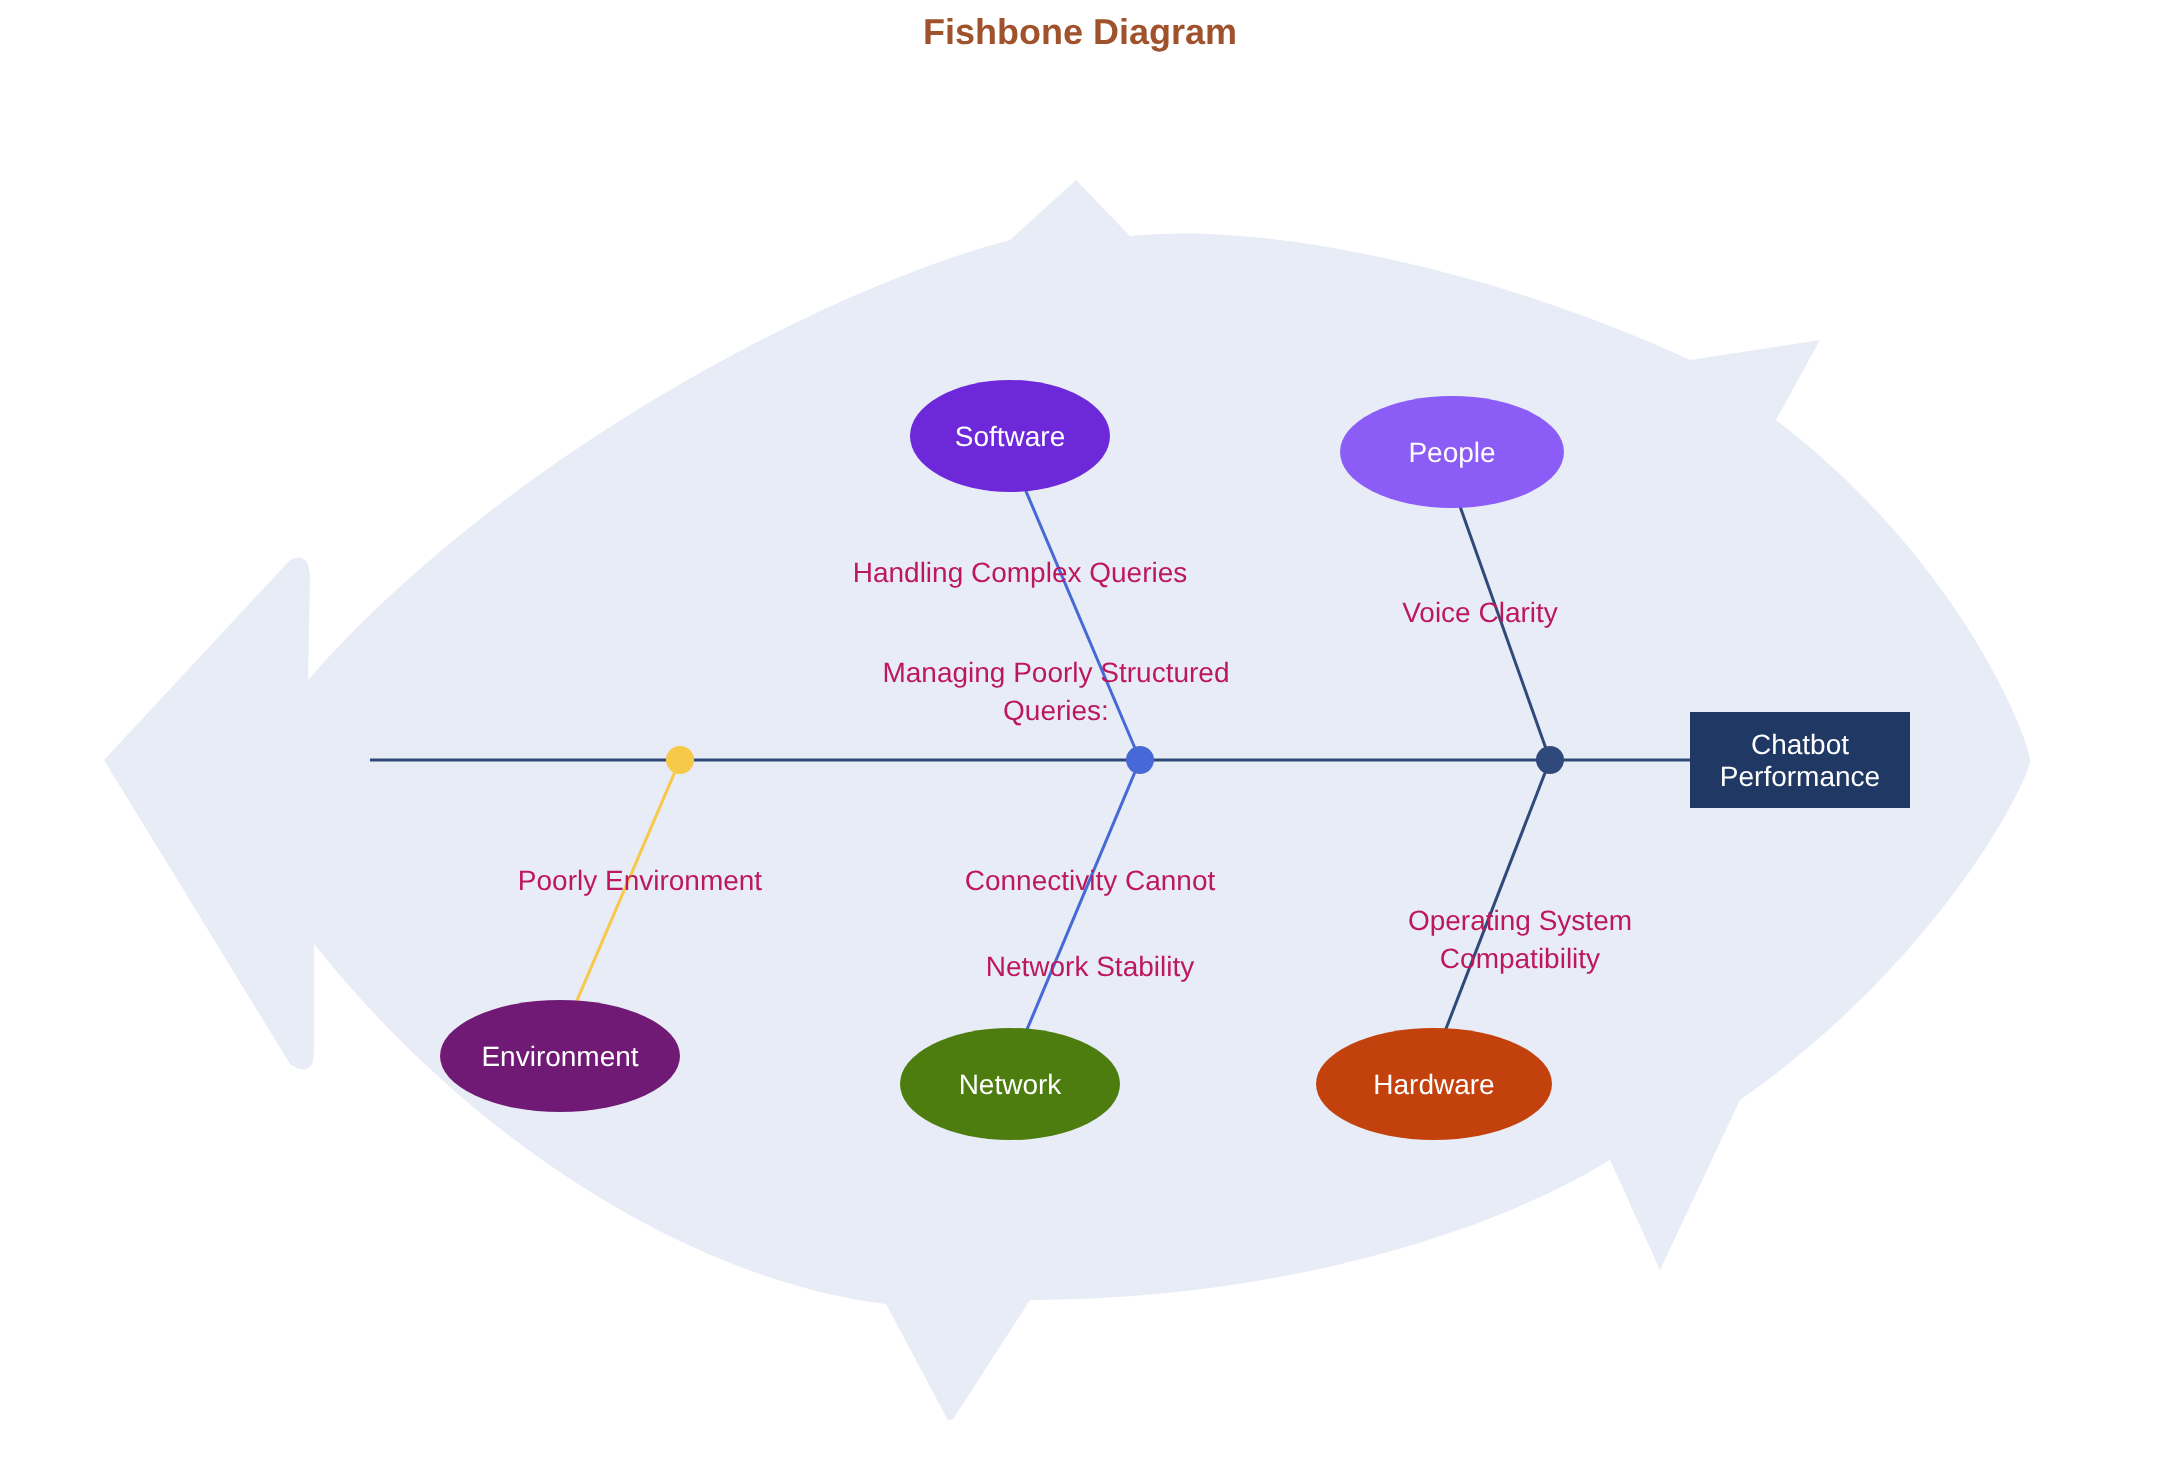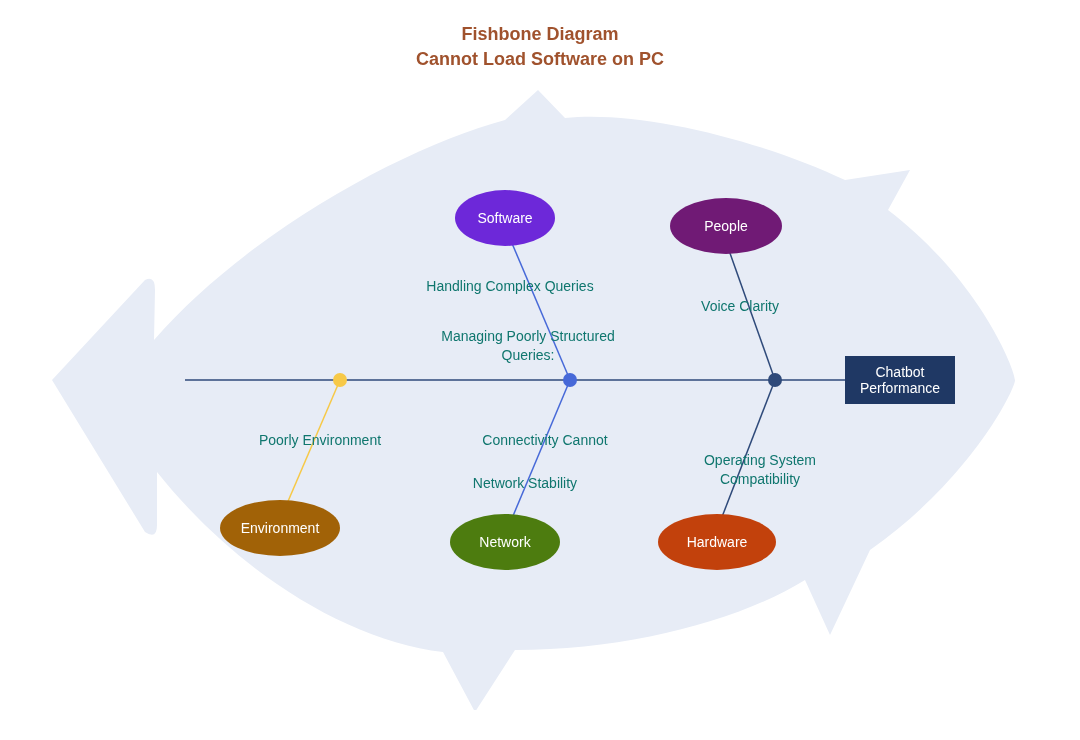--- a/index.html
+++ b/index.html
@@ -6,56 +6,55 @@
     body {
       width: 1080px;
       height: 740px;
       background: #ffffff;
       font-family: Arial, sans-serif;
       position: relative;
       overflow: hidden;
     }
     .title-block {
       text-align: center;
-      padding-top: 22px;
+      padding-top: 4px;
       font-weight: bold;
       font-size: 18px;
       color: #a0522d;
       line-height: 1.4;
     }
     .diagram {
       position: absolute;
       top: 80px;
       left: 40px;
       width: 1000px;
       height: 630px;
     }
     svg { display: block; }
     .category-ellipse { position: absolute; border-radius: 50%; display: flex; align-items: center; justify-content: center; color: #fff; font-size: 14px; }
-    .cause-text { position: absolute; color: #0f766e; font-size: 14px; text-align: center; }
+    .cause-text { position: absolute; color: #be185d; font-size: 14px; text-align: center; }
     .effect-box {
       position: absolute;
       background: #1f3864;
       color: #fff;
       font-size: 14px;
       display: flex;
       align-items: center;
       justify-content: center;
       text-align: center;
       padding: 6px 8px;
       width: 110px;
       height: 48px;
     }
   </style>
 </head>
 <body>
 
 <div class="title-block">
   <div>Fishbone Diagram</div>
-  <div>Cannot Load Software on PC</div>
 </div>
 
 <div class="diagram">
   <svg width="1000" height="630" viewBox="0 0 1000 630">
 
     <path d="M 12 300
              L 105 200
              Q 115 195 115 210
              L 114 260
              C 210 150, 370 65, 465 40
@@ -90,25 +89,25 @@
 
     <circle cx="300" cy="300" r="7" fill="#f7c948"></circle>
     <circle cx="530" cy="300" r="7" fill="#4769d8"></circle>
     <circle cx="735" cy="300" r="7" fill="#2f4a7a"></circle>
   </svg>
 
   <div class="category-ellipse" style="left:415px; top:110px; width:100px; height:56px; background:#6d28d9;">
     <span>Software</span>
   </div>
 
-  <div class="category-ellipse" style="left:630px; top:118px; width:112px; height:56px; background:#701a75;">
+  <div class="category-ellipse" style="left:630px; top:118px; width:112px; height:56px; background:#8b5cf6;">
     <span>People</span>
   </div>
 
-  <div class="category-ellipse" style="left:180px; top:420px; width:120px; height:56px; background:#a16207;">
+  <div class="category-ellipse" style="left:180px; top:420px; width:120px; height:56px; background:#701a75;">
     <span>Environment</span>
   </div>
 
   <div class="category-ellipse" style="left:410px; top:434px; width:110px; height:56px; background:#4d7c0f;">
     <span>Network</span>
   </div>
 
   <div class="category-ellipse" style="left:618px; top:434px; width:118px; height:56px; background:#c2410c;">
     <span>Hardware</span>
   </div>
@@ -122,21 +121,21 @@
   </div>
   <div class="cause-text" style="left:640px; top:218px; width:120px;">
     <span>Voice Clarity</span>
   </div>
   <div class="cause-text" style="left:200px; top:352px; width:160px;">
     <span>Poorly Environment</span>
   </div>
   <div class="cause-text" style="left:420px; top:352px; width:170px;">
     <span>Connectivity Cannot</span>
   </div>
-  <div class="cause-text" style="left:400px; top:395px; width:170px;">
+  <div class="cause-text" style="left:420px; top:395px; width:170px;">
     <span>Network Stability</span>
   </div>
   <div class="cause-text" style="left:640px; top:352px; width:160px; white-space:pre-line; line-height:1.35;">
     <span>Operating System
 Compatibility</span>
   </div>
 
   <div class="effect-box" style="left:805px; top:276px;">
     <span>Chatbot Performance</span>
   </div>

